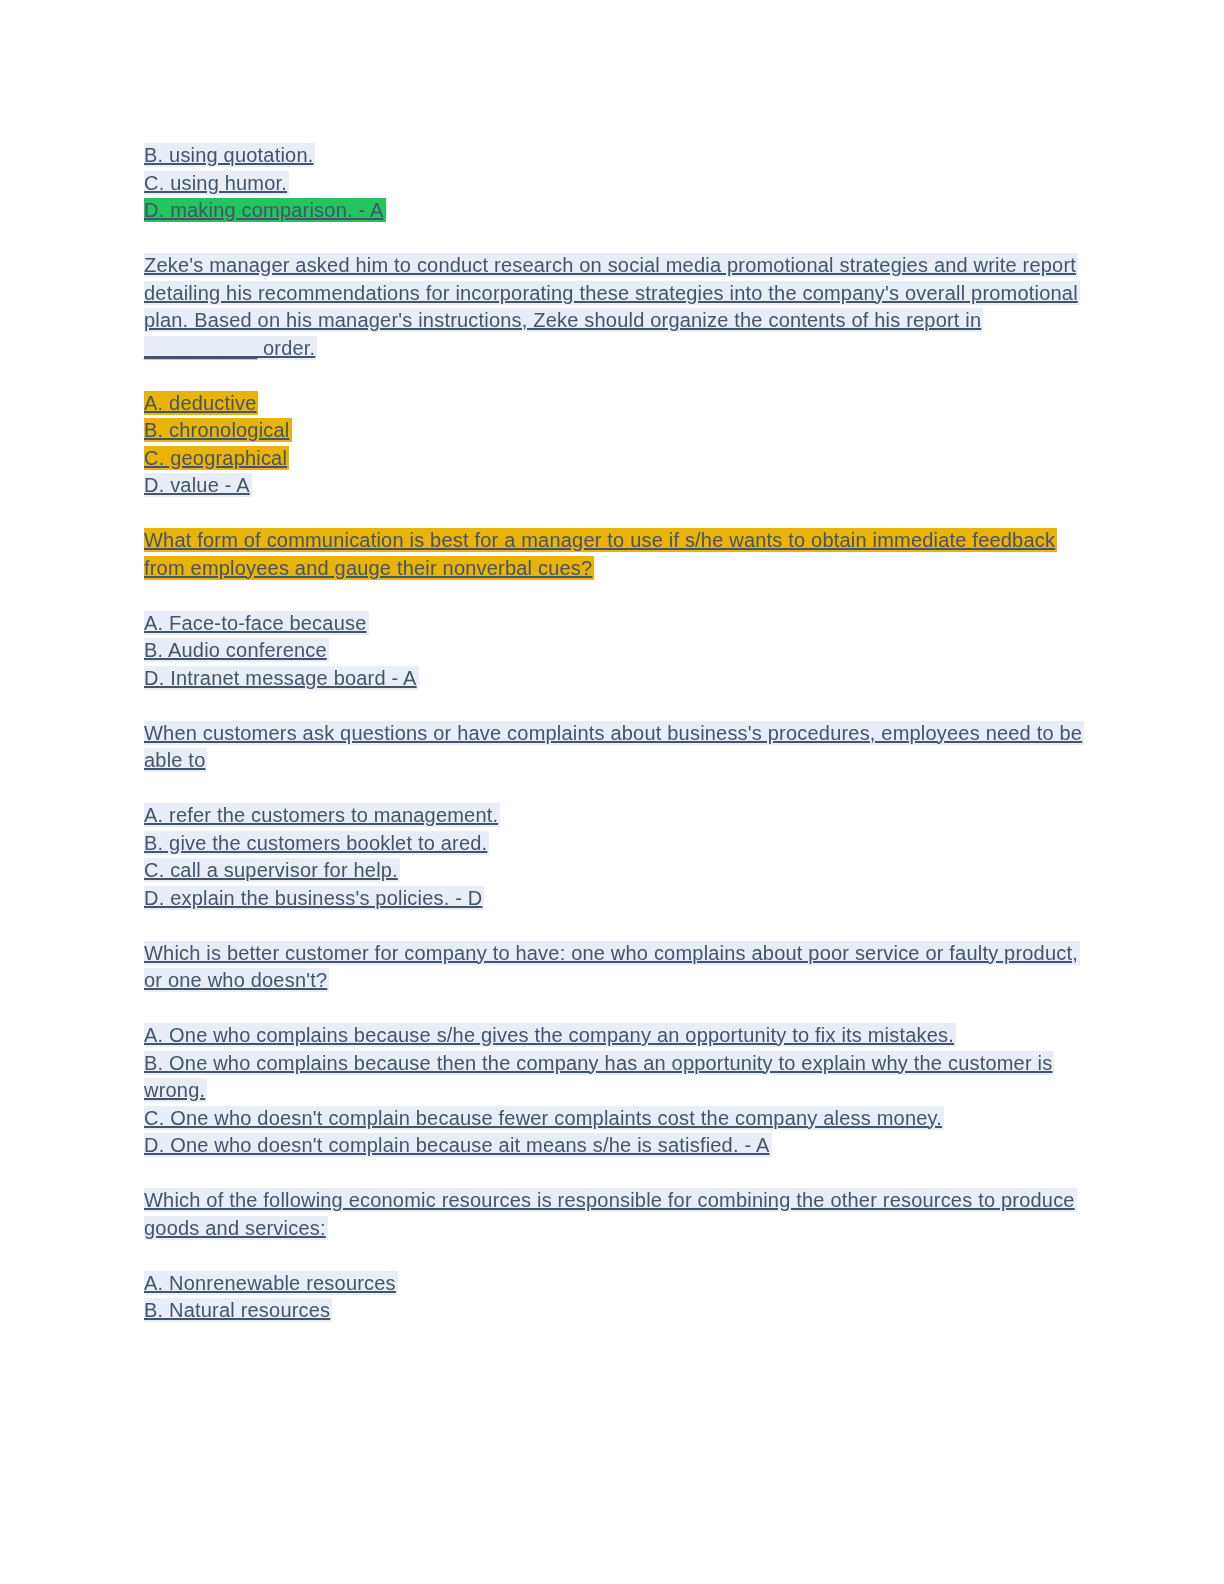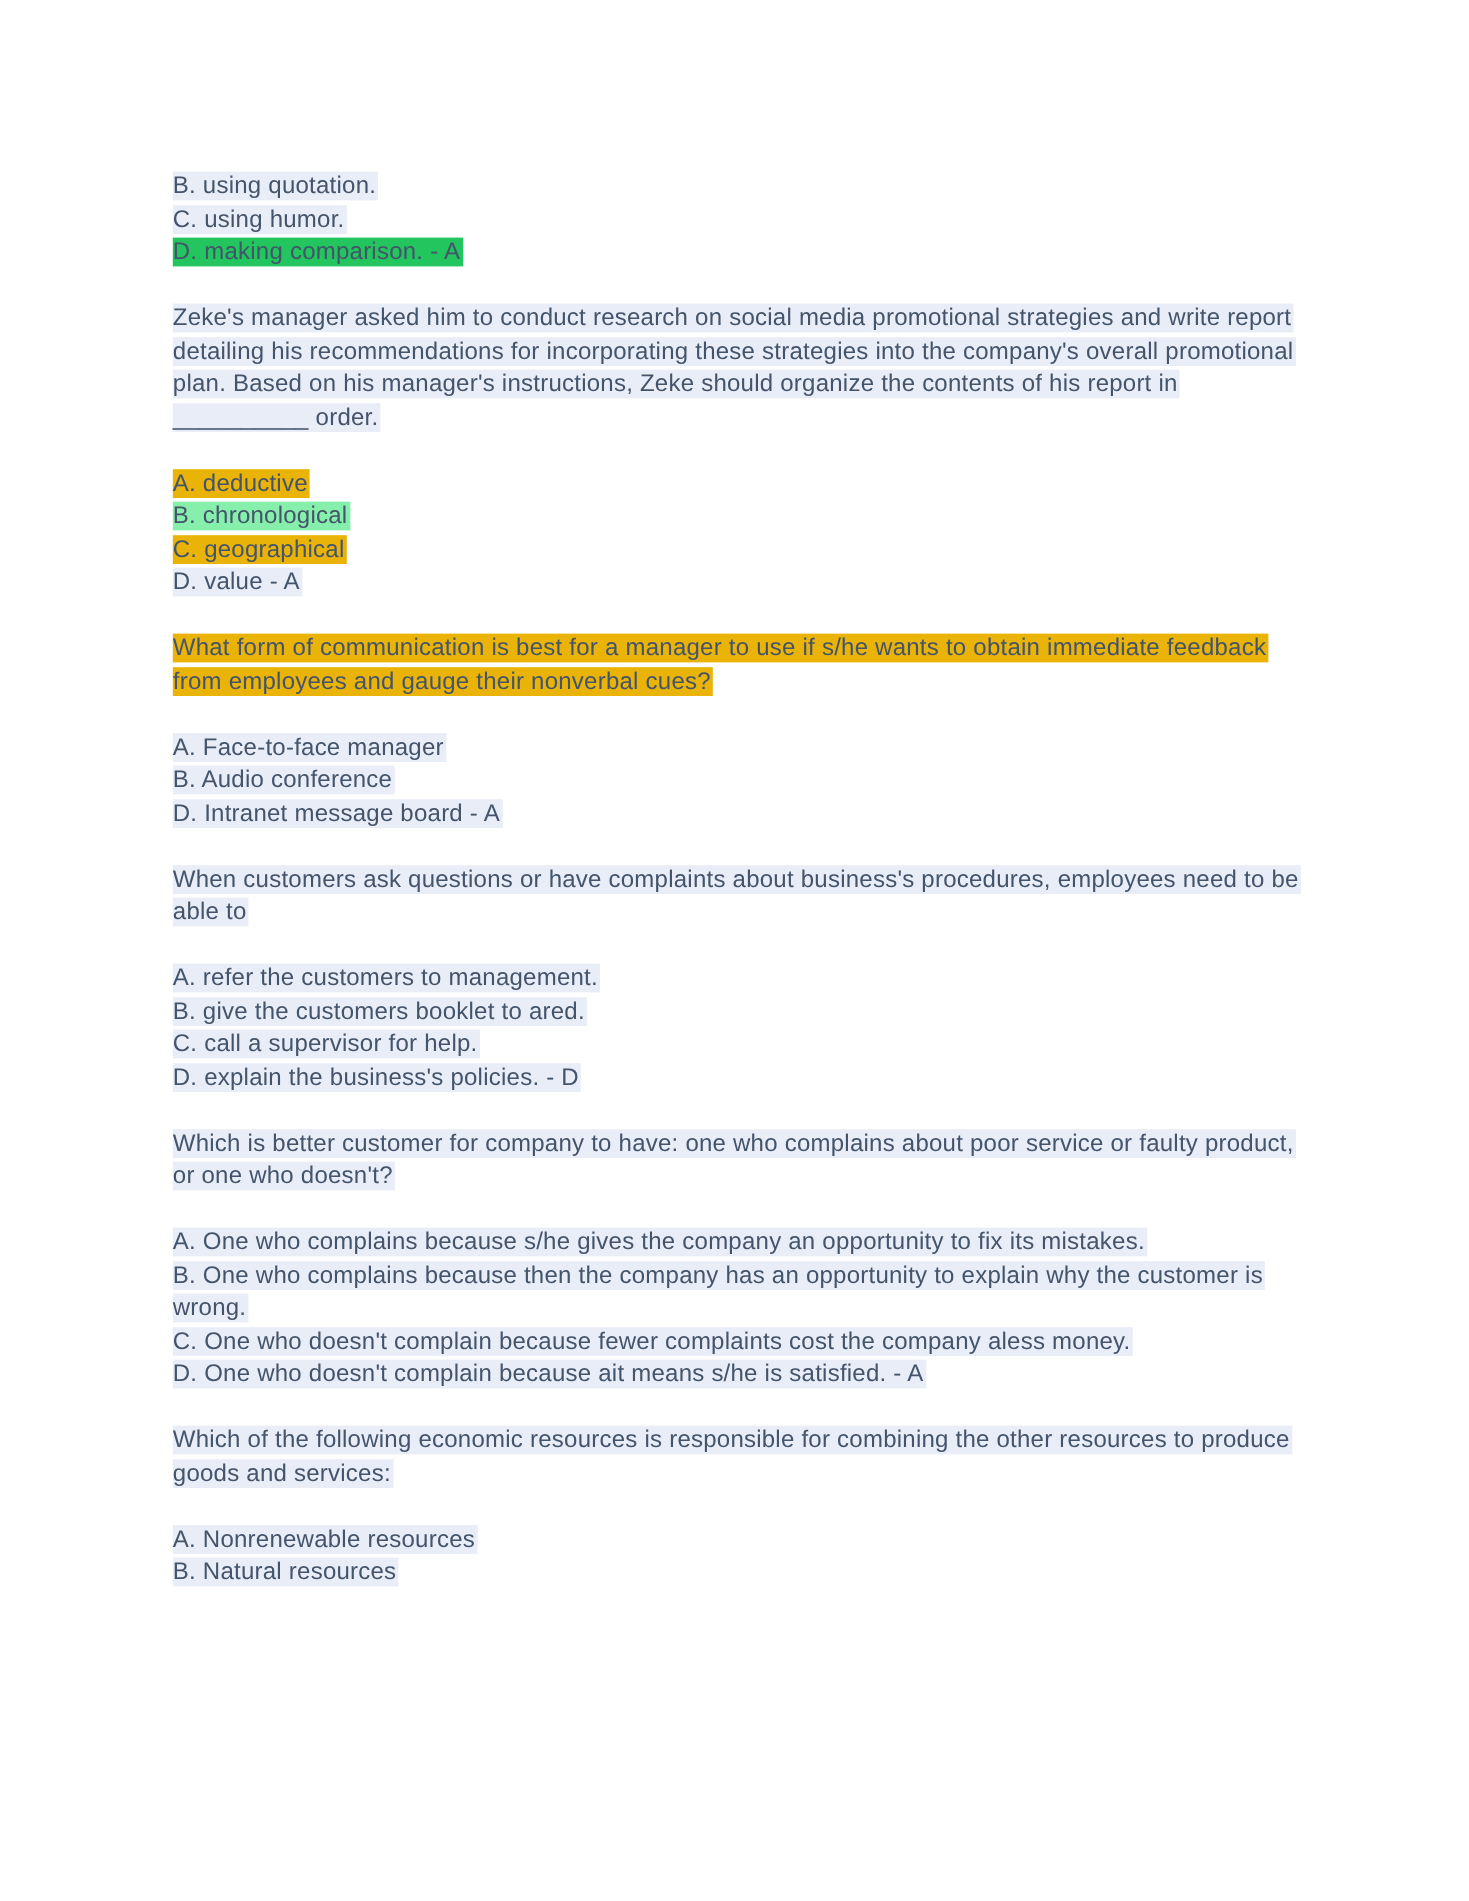--- a/index.html
+++ b/index.html
@@ -32,43 +32,44 @@
   .block {
     margin: 0 0 27.5px 0;
   }
   .line {
     display: block;
   }
   .hl {
     background: #e8edf8;
     padding: 1px 2px 1px 0;
     box-decoration-break: clone;
+    text-decoration: underline;
     -webkit-box-decoration-break: clone;
   }
 </style>
 </head>
 <body>
 
 <div class="page">
   <div class="content" id="doc-content" style="color: rgb(68, 84, 106);">
       <div class="block">
         <span class="line"><span class="hl" style="background: rgb(232, 237, 248);">B. using quotation.</span></span>
         <span class="line"><span class="hl" style="background: rgb(232, 237, 248);">C. using humor.</span></span>
         <span class="line"><span class="hl" style="background: #22c55e;">D. making comparison. - A</span></span>
       </div>
       <div class="block"><span class="hl" style="background: rgb(232, 237, 248);">Zeke's manager asked him to conduct research on social media promotional strategies and write report detailing his recommendations for incorporating these strategies into the company's overall promotional plan. Based on his manager's instructions, Zeke should organize the contents of his report in __________ order.</span></div>
       <div class="block">
         <span class="line"><span class="hl" style="background: #eab308;">A. deductive</span></span>
-        <span class="line"><span class="hl" style="background: #86efac;">B. chronological</span></span>
+        <span class="line"><span class="hl" style="background: #eab308;">B. chronological</span></span>
         <span class="line"><span class="hl" style="background: #eab308; text-align: center;">C. geographical</span></span>
         <span class="line"><span class="hl" style="background: rgb(232, 237, 248);">D. value - A</span></span>
       </div>
       <div class="block"><span class="hl" style="background: #eab308; margin-top: 30px;">What form of communication is best for a manager to use if s/he wants to obtain immediate feedback from employees and gauge their nonverbal cues?</span></div>
       <div class="block">
-        <span class="line"><span class="hl" style="background: rgb(232, 237, 248);">A. Face-to-face manager</span></span>
+        <span class="line"><span class="hl" style="background: rgb(232, 237, 248);">A. Face-to-face because</span></span>
         <span class="line"><span class="hl" style="background: rgb(232, 237, 248);">B. Audio conference</span></span>
         <span class="line"><span class="hl" style="background: rgb(232, 237, 248);">D. Intranet message board - A</span></span>
       </div>
       <div class="block"><span class="hl" style="background: rgb(232, 237, 248);">When customers ask questions or have complaints about business's procedures, employees need to be able to</span></div>
       <div class="block">
         <span class="line"><span class="hl" style="background: rgb(232, 237, 248);">A. refer the customers to management.</span></span>
         <span class="line"><span class="hl" style="background: rgb(232, 237, 248);">B. give the customers booklet to ared.</span></span>
         <span class="line"><span class="hl" style="background: rgb(232, 237, 248);">C. call a supervisor for help.</span></span>
         <span class="line"><span class="hl" style="background: rgb(232, 237, 248);">D. explain the business's policies. - D</span></span>
       </div>

